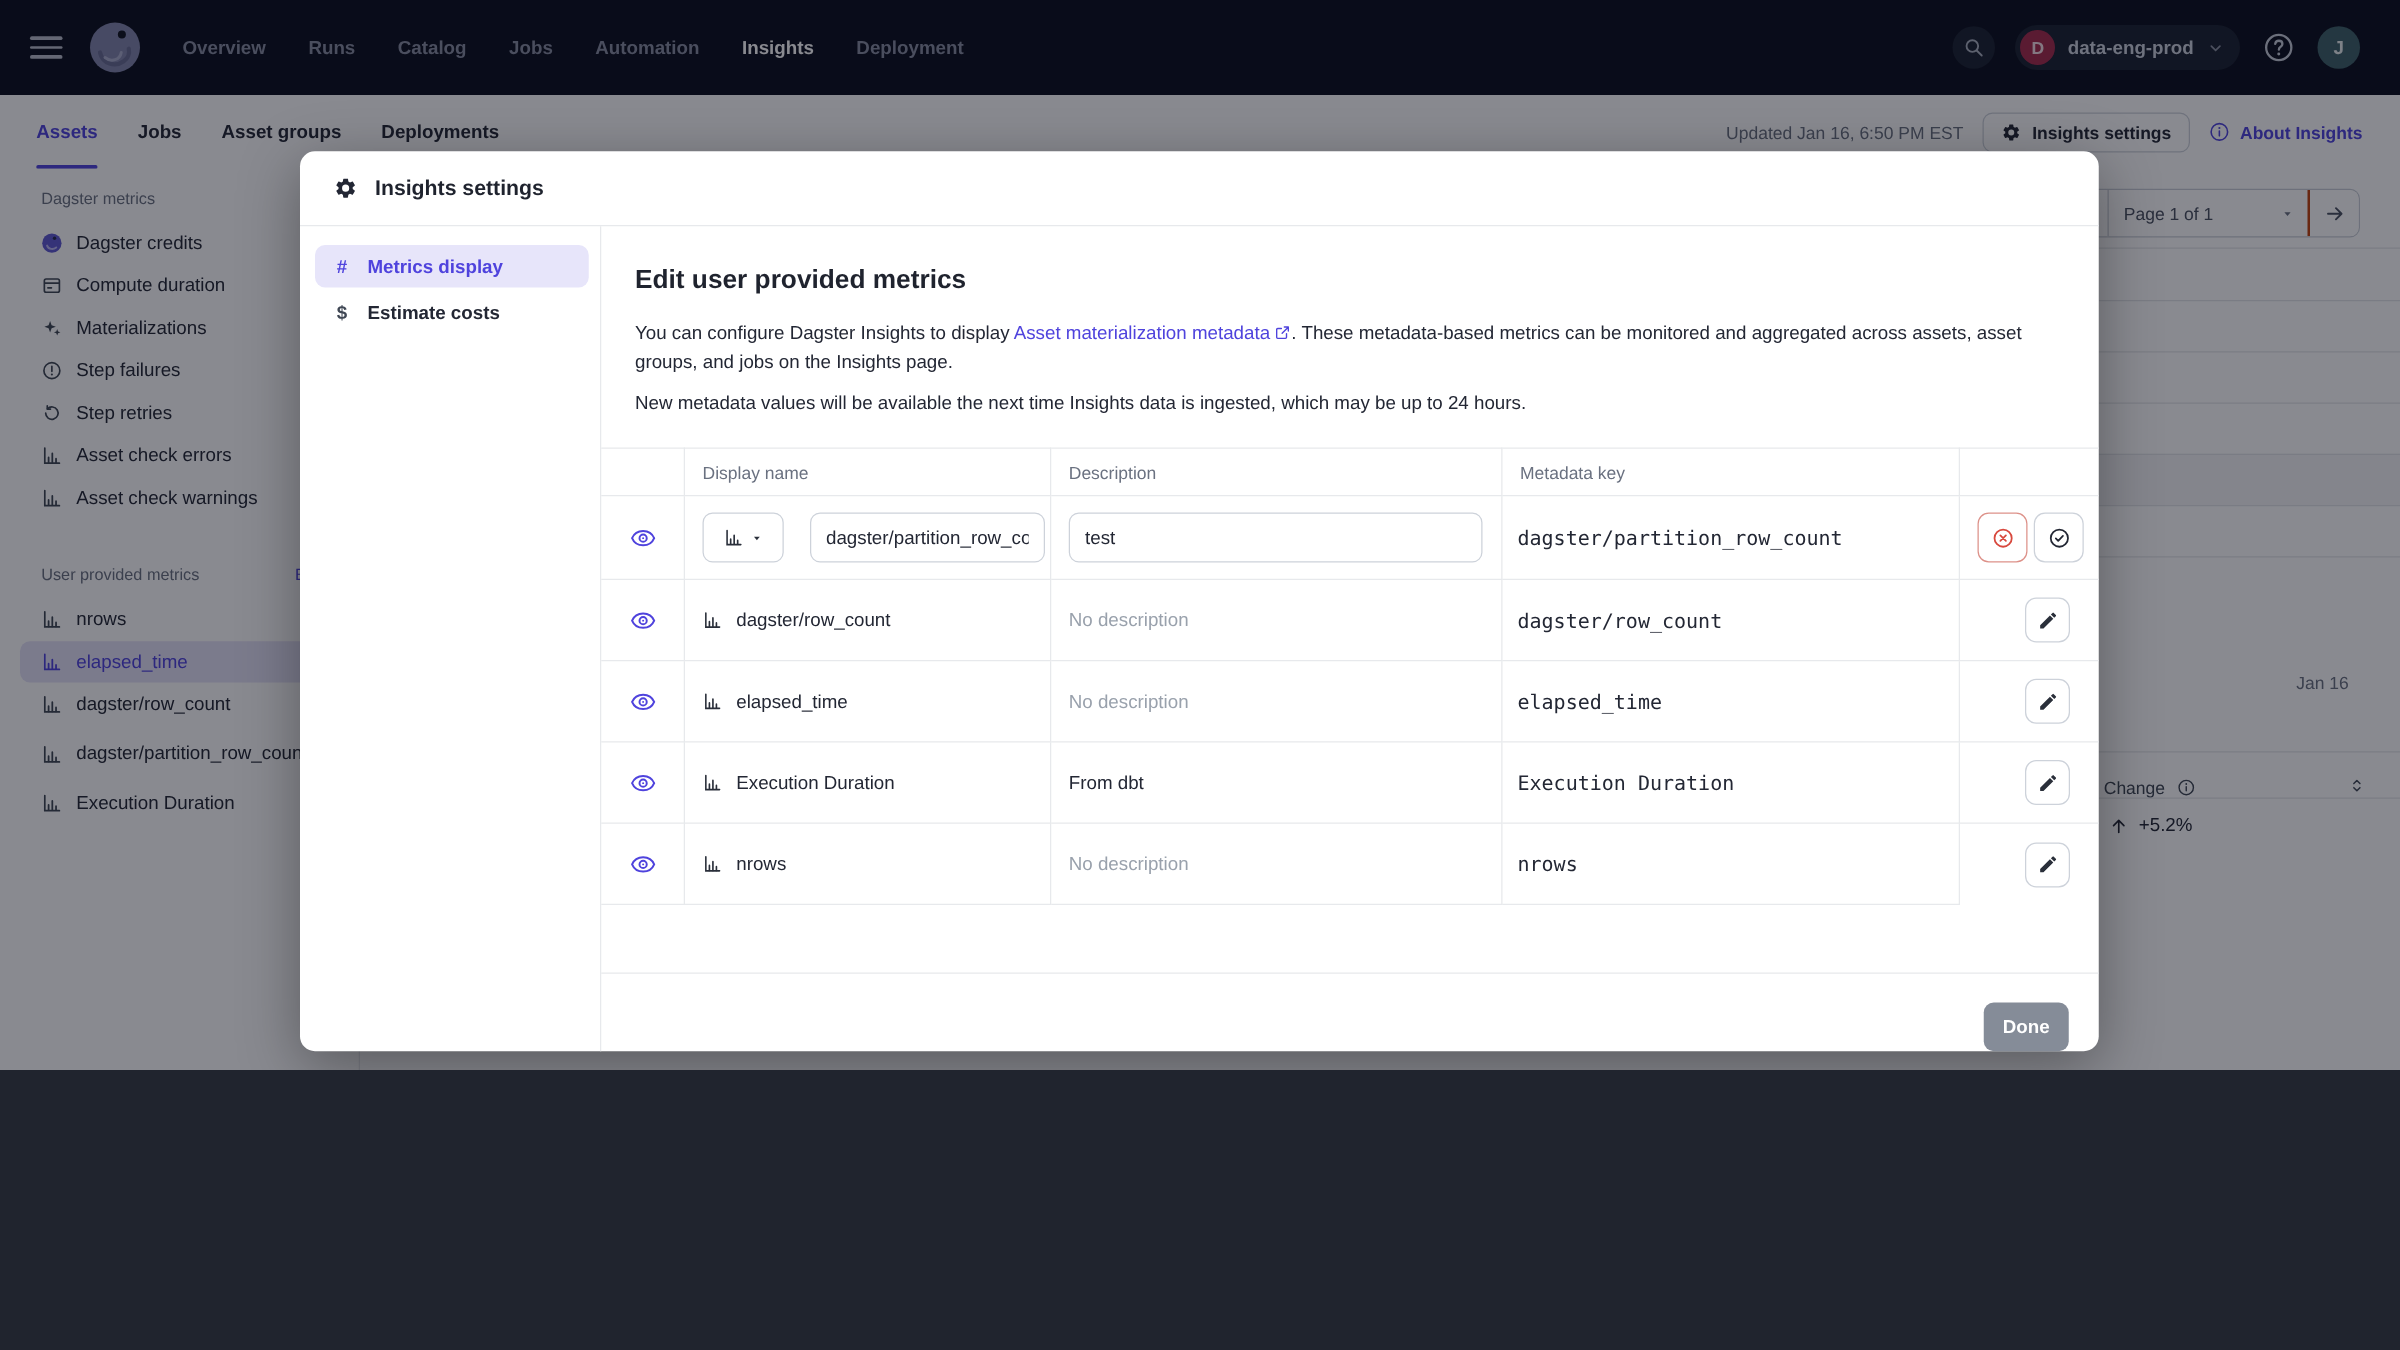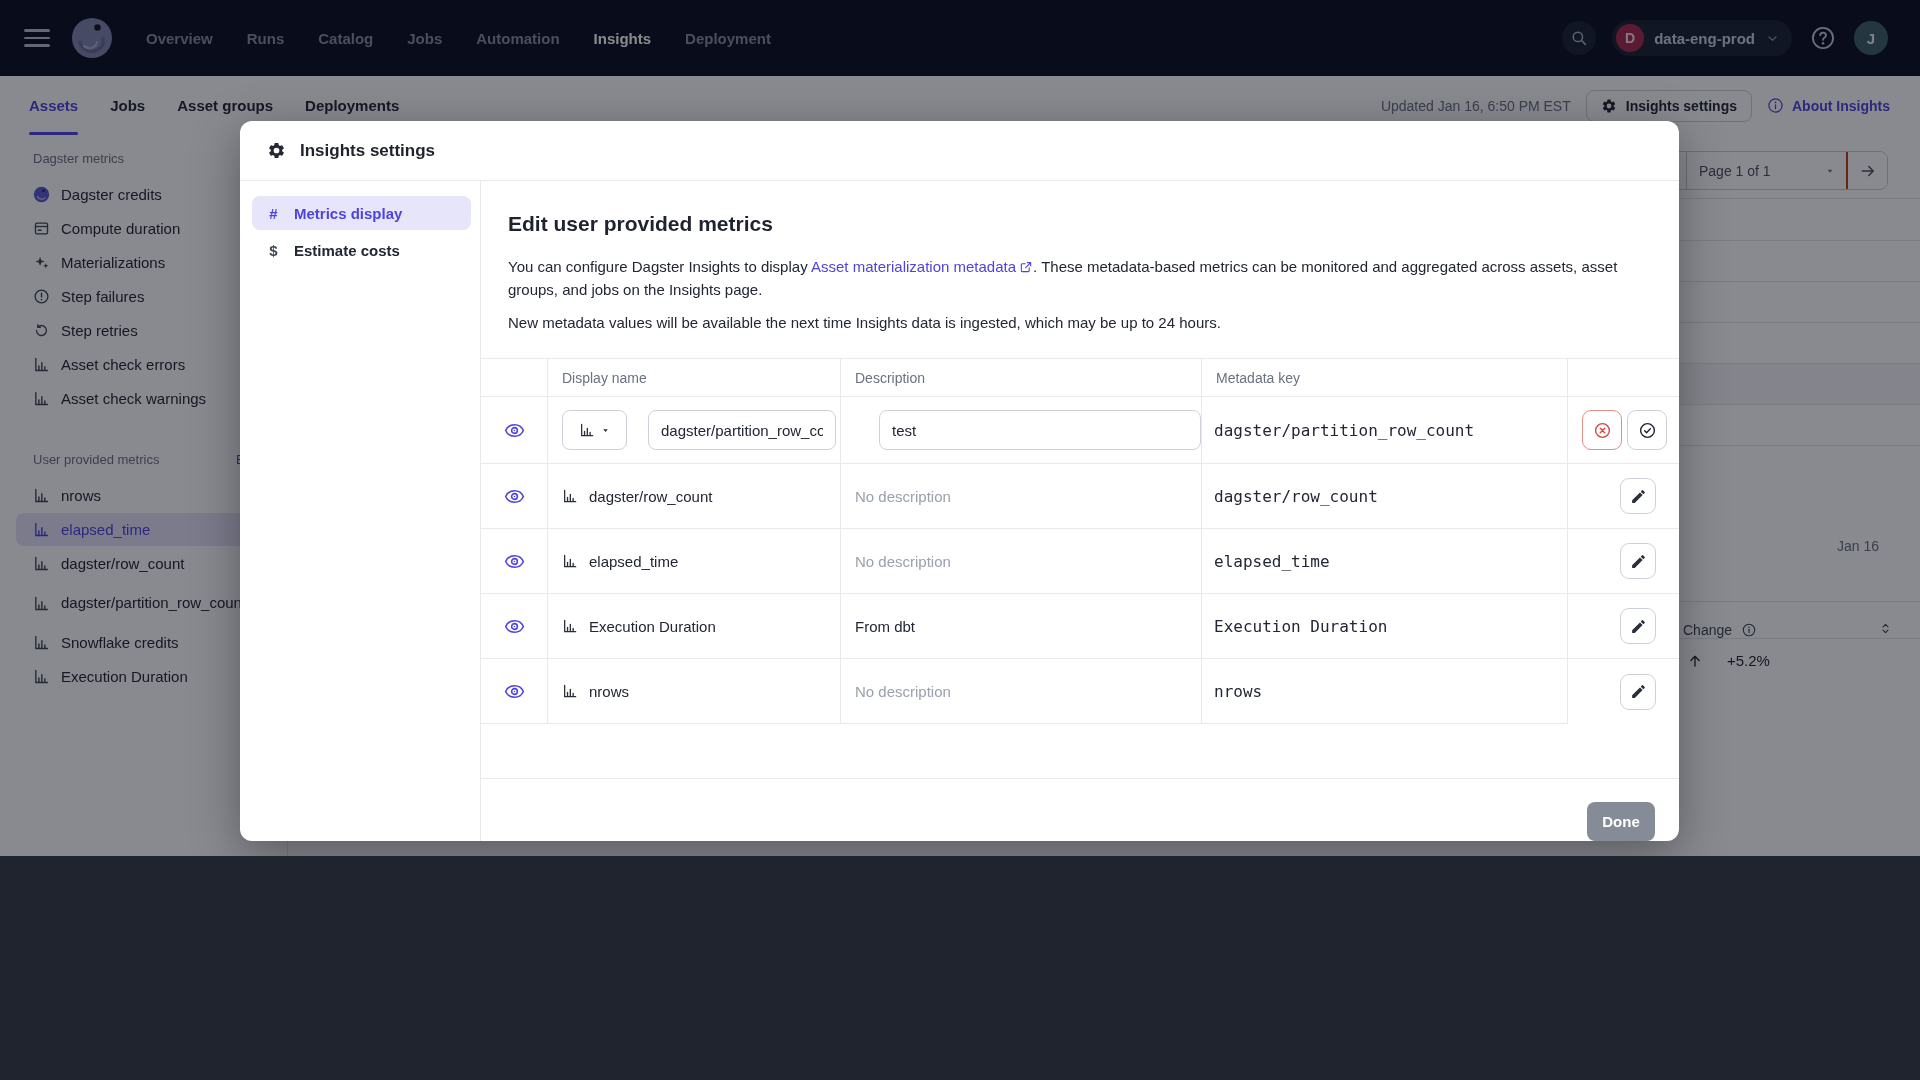--- a/index.html
+++ b/index.html
@@ -63,21 +63,21 @@
   .pagectl .stub { width:18px; border-right:1px solid #c9ced6; }
   .pagectl .pg { width:161px; border-right:2px solid #c2410c; display:flex; align-items:center;
                  justify-content:space-between; padding:0 10px 0 12px; font-size:14px; color:#4a5160; cursor:pointer; }
   .pagectl .nxt { flex:1; display:flex; align-items:center; justify-content:center; color:#4a5160; background:#fff; border:none; cursor:pointer; }
   .hline { position:absolute; left:0; width:241px; border-top:1px solid #e3e5e9; }
   .band { position:absolute; left:0; width:241px; height:41px; background:#f5f6f8; }
   .axis-label { position:absolute; left:158px; top:403px; font-size:14px; color:#6a7180; }
   .change-row { position:absolute; left:0; top:472px; width:241px; height:31px; display:flex; align-items:flex-end;
                 padding:0 28px 0 4px; gap:9px; font-size:14px; color:#3f4754; }
   .change-row .sort { margin-left:auto; color:#3f4754; cursor:pointer; }
-  .value-row { position:absolute; left:8px; top:517px; display:flex; align-items:center; gap:24px;
+  .value-row { position:absolute; left:8px; top:517px; display:flex; align-items:center; gap:8px;
                font-size:15px; color:#232734; }
 
   
   .overlay { position:absolute; inset:0; background:rgba(8,11,22,0.48); z-index:5; }
   .modal { position:absolute; left:240px; top:121px; width:1439px; height:720px; background:#fff;
            border-radius:12px; box-shadow:0 12px 48px rgba(0,0,0,.35); z-index:10; display:flex; flex-direction:column; }
   .m-header { height:60px; flex:none; display:flex; align-items:center; gap:14px; padding-left:27px;
               border-bottom:1px solid #e7e9ec; color:#232734; }
   .m-title { font-size:17px; font-weight:700; color:#1f232e; }
   .m-body { flex:1; display:flex; min-height:0; }
@@ -107,21 +107,21 @@
   .name-cell { padding-left:14px; gap:11px; font-size:15px; color:#232734; }
   .name-cell .ic { color:#2a2f3a; display:flex; }
   .desc-cell { padding-left:14px; font-size:15px; color:#232734; }
   .desc-cell.ph { color:#99a1ac; }
   .meta-cell { padding-left:12px; font-family:"DejaVu Sans Mono", monospace; font-size:16px; color:#232734; }
   .act-cell { padding-left:14px; gap:5px; }
   .act-cell.noline { border-bottom:none; }
   .chart-btn { width:65px; height:40px; border:1px solid #cdd2da; border-radius:8px; background:#fff;
                display:flex; align-items:center; justify-content:center; gap:5px; color:#2a2f3a; cursor:pointer; }
   .inp { height:40px; border:1px solid #cdd2da; border-radius:8px; padding:0 12px; font-size:15px;
-         color:#232734; font-family:inherit; background:#fff;margin-left:24px; }
+         color:#232734; font-family:inherit; background:#fff; }
   .inp.name-inp { width:188px; margin-left:10px; }
   .inp.desc-inp { width:331px; }
   .icon-btn { width:40px; height:40px; border:1px solid #cdd2da; border-radius:9px; background:#fff;
               display:flex; align-items:center; justify-content:center; color:#232734; cursor:pointer; }
   .icon-btn.danger { border-color:#dd9189; color:#d8493e; }
   .pencil-btn { width:36px; height:36px; margin-left:38px; border:1px solid #cdd2da; border-radius:9px;
                 background:#fff; display:flex; align-items:center; justify-content:center; color:#2a2f3a; cursor:pointer; }
 
   
   .m-footer { margin-top:auto; border-top:1px solid #e7e9ec; padding:23px 24px 0; display:flex; justify-content:flex-end; }
@@ -311,29 +311,20 @@
       <span class="lbl">dagster/row_count</span>
     </div>
     <div class="si two">
       <span class="ic">
           <svg width="17" height="17" viewBox="0 0 24 24">
             <path d="M4 3.5v17h16.5" stroke="currentColor" stroke-width="1.9" fill="none" stroke-linecap="round"></path>
             <path d="M8.3 20v-6M12.5 20V9.5M16.7 20v-4.5" stroke="currentColor" stroke-width="2" stroke-linecap="round"></path>
           </svg>
         </span>
       <span class="lbl">dagster/partition_row_count</span>
-    </div>
-    <div class="si">
-      <span class="ic">
-          <svg width="17" height="17" viewBox="0 0 24 24">
-            <path d="M4 3.5v17h16.5" stroke="currentColor" stroke-width="1.9" fill="none" stroke-linecap="round"></path>
-            <path d="M8.3 20v-6M12.5 20V9.5M16.7 20v-4.5" stroke="currentColor" stroke-width="2" stroke-linecap="round"></path>
-          </svg>
-        </span>
-      <span class="lbl">Snowflake credits</span>
     </div>
     <div class="si">
       <span class="ic">
           <svg width="17" height="17" viewBox="0 0 24 24">
             <path d="M4 3.5v17h16.5" stroke="currentColor" stroke-width="1.9" fill="none" stroke-linecap="round"></path>
             <path d="M8.3 20v-6M12.5 20V9.5M16.7 20v-4.5" stroke="currentColor" stroke-width="2" stroke-linecap="round"></path>
           </svg>
         </span>
       <span class="lbl">Execution Duration</span>
     </div>

